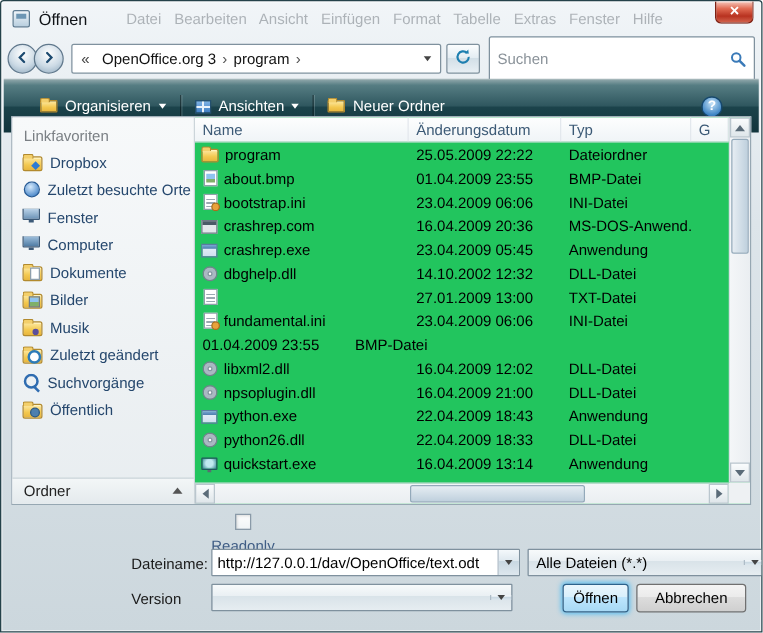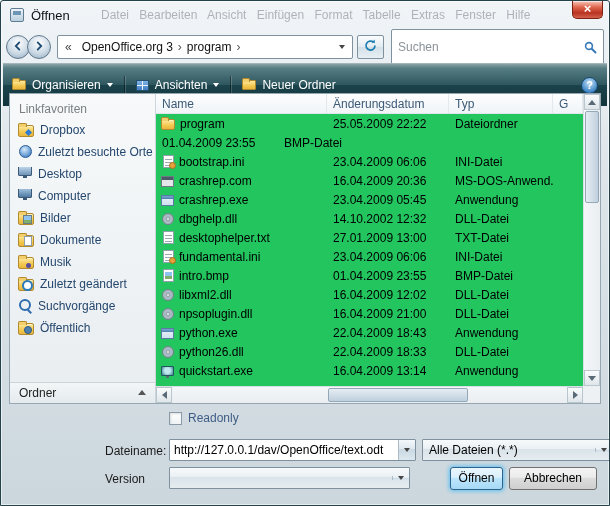--- a/index.html
+++ b/index.html
@@ -44,21 +44,21 @@
   .searchbox { margin-left:7px; flex:1; height:36px; background:#fff; border:1px solid #7f919e;
     border-radius:2px; display:flex; align-items:center; }
   .search-input { flex:1; min-width:0; border:none; outline:none; font:12px "Liberation Sans", sans-serif;
     color:#444; padding:0 6px; background:transparent; }
   .search-input::placeholder { color:#8a9299; opacity:1; }
   .mag { width:18px; display:flex; justify-content:center; margin-right:4px; }
 
   
   .toolbar { position:absolute; top:62px; left:2px; right:2px; height:43px;
     background:linear-gradient(#8aa3a7 0%, #567d83 10%, #2e565e 50%, #1b434b 51%, #12343c 100%);
-    border-top:1px solid #a3b5b8; display:flex; align-items:center; color:#fff; padding:0 0; }
+    border-top:1px solid #a3b5b8; display:flex; align-items:center; color:#fff; padding:0 20px; }
   .tb-btn { display:flex; align-items:center; gap:6px; padding:0 9px; height:24px; border-radius:3px; }
   .tb-sep { width:1px; height:18px; background:rgba(0,0,0,.4); box-shadow:1px 0 0 rgba(255,255,255,.18); margin:0 2px; }
   .help-btn { margin-left:auto; margin-right:9px; width:17px; height:17px; border-radius:50%;
     background:radial-gradient(circle at 50% 32%, #c4e2f7, #4187c6 70%, #1d5d9d);
     border:1px solid #16486e; color:#fff; font-size:11px; font-weight:bold; text-align:center; line-height:15px; }
 
   
   .tb-folder { width:14px; height:10px; position:relative; display:inline-block;
     background:linear-gradient(#fde9a2,#f3c84f 60%, #e8b63e); border:1px solid #b28a2e; border-radius:1px; }
   .tb-folder::before { content:""; position:absolute; top:-3px; left:-1px; width:6px; height:3px;
@@ -175,21 +175,21 @@
   .hscroll { position:absolute; left:0; right:17px; bottom:0; height:17px;
     background:linear-gradient(#f4f6f8,#eaeef1); border-top:1px solid #d8dfe4; }
   .hs-left,.hs-right { position:absolute; top:0; bottom:0; width:16px; display:flex; align-items:center; justify-content:center;
     background:linear-gradient(#fafcfd,#dfe6ea); border:1px solid #bac6ce; }
   .hs-left { left:0; } .hs-right { right:0; }
   .hs-thumb { position:absolute; left:172px; width:140px; top:1px; bottom:1px; border-radius:2px;
     background:linear-gradient(#e6edf3,#bfd0dd); border:1px solid #93a9ba; }
   .corner { position:absolute; right:0; bottom:0; width:17px; height:17px; background:#eef1f3; }
 
   
-  .readonly-row { position:absolute; left:168px; top:410px; display:flex; align-items:center; gap:6px; }
+  .readonly-row { position:absolute; left:168px; top:410px; display:flex; align-items:center; gap:6px;flex-direction:column; }
   .checkbox { width:13px; height:13px; background:linear-gradient(#fdfdfd,#f0f4f6); border:1px solid #8a9aa8;
     box-shadow: inset 1px 1px 2px rgba(0,0,0,.12); }
   .readonly-label { color:#3f5d85; }
 
   .flabel { position:absolute; left:104px; color:#1a1a1a; }
   .filename-label { top:443px; }
   .version-label { top:471px; }
 
   .combo { position:absolute; display:flex; border:1px solid #7f919e; background:#fff; height:22px; border-radius:1px; }
   .combo input { flex:1; min-width:0; border:none; outline:none; padding:0 4px;
@@ -302,36 +302,36 @@
             <span class="sb-label">Dropbox</span>
           </div>
 
           <div class="sb-item">
             <span class="sic ic-recent"></span>
             <span class="sb-label">Zuletzt besuchte Orte</span>
           </div>
 
           <div class="sb-item">
             <span class="sic ic-desktop"></span>
-            <span class="sb-label">Desktop</span>
+            <span class="sb-label">Fenster</span>
           </div>
 
           <div class="sb-item">
             <span class="sic ic-computer"></span>
             <span class="sb-label">Computer</span>
           </div>
 
           <div class="sb-item">
+            <span class="sic ic-documents"></span>
+            <span class="sb-label">Dokumente</span>
+          </div>
+
+          <div class="sb-item">
             <span class="sic ic-pictures"></span>
             <span class="sb-label">Bilder</span>
-          </div>
-
-          <div class="sb-item">
-            <span class="sic ic-documents"></span>
-            <span class="sb-label">Dokumente</span>
           </div>
 
           <div class="sb-item">
             <span class="sic ic-music"></span>
             <span class="sb-label">Musik</span>
           </div>
 
           <div class="sb-item">
             <span class="sic ic-changed"></span>
             <span class="sb-label">Zuletzt geändert</span>
@@ -365,20 +365,24 @@
           <div class="row">
             <div class="c-name">
               <span class="fic ic-folder"></span>
               <span class="fname">program</span>
             </div>
             <div class="c-date">25.05.2009 22:22</div>
             <div class="c-type">Dateiordner</div>
           </div>
 
           <div class="row">
+            <div class="c-name">
+              <span class="fic ic-bmp"></span>
+              <span class="fname">about.bmp</span>
+            </div>
             <div class="c-date">01.04.2009 23:55</div>
             <div class="c-type">BMP-Datei</div>
           </div>
 
           <div class="row">
             <div class="c-name">
               <span class="fic ic-ini"></span>
               <span class="fname">bootstrap.ini</span>
             </div>
             <div class="c-date">23.04.2009 06:06</div>
@@ -408,40 +412,35 @@
               <span class="fic ic-dll"></span>
               <span class="fname">dbghelp.dll</span>
             </div>
             <div class="c-date">14.10.2002 12:32</div>
             <div class="c-type">DLL-Datei</div>
           </div>
 
           <div class="row">
             <div class="c-name">
               <span class="fic ic-txt"></span>
-              <span class="fname">desktophelper.txt</span>
             </div>
             <div class="c-date">27.01.2009 13:00</div>
             <div class="c-type">TXT-Datei</div>
           </div>
 
           <div class="row">
             <div class="c-name">
               <span class="fic ic-ini"></span>
               <span class="fname">fundamental.ini</span>
             </div>
             <div class="c-date">23.04.2009 06:06</div>
             <div class="c-type">INI-Datei</div>
           </div>
 
           <div class="row">
-            <div class="c-name">
-              <span class="fic ic-bmp"></span>
-              <span class="fname">intro.bmp</span>
-            </div>
             <div class="c-date">01.04.2009 23:55</div>
             <div class="c-type">BMP-Datei</div>
           </div>
 
           <div class="row">
             <div class="c-name">
               <span class="fic ic-dll"></span>
               <span class="fname">libxml2.dll</span>
             </div>
             <div class="c-date">16.04.2009 12:02</div>

